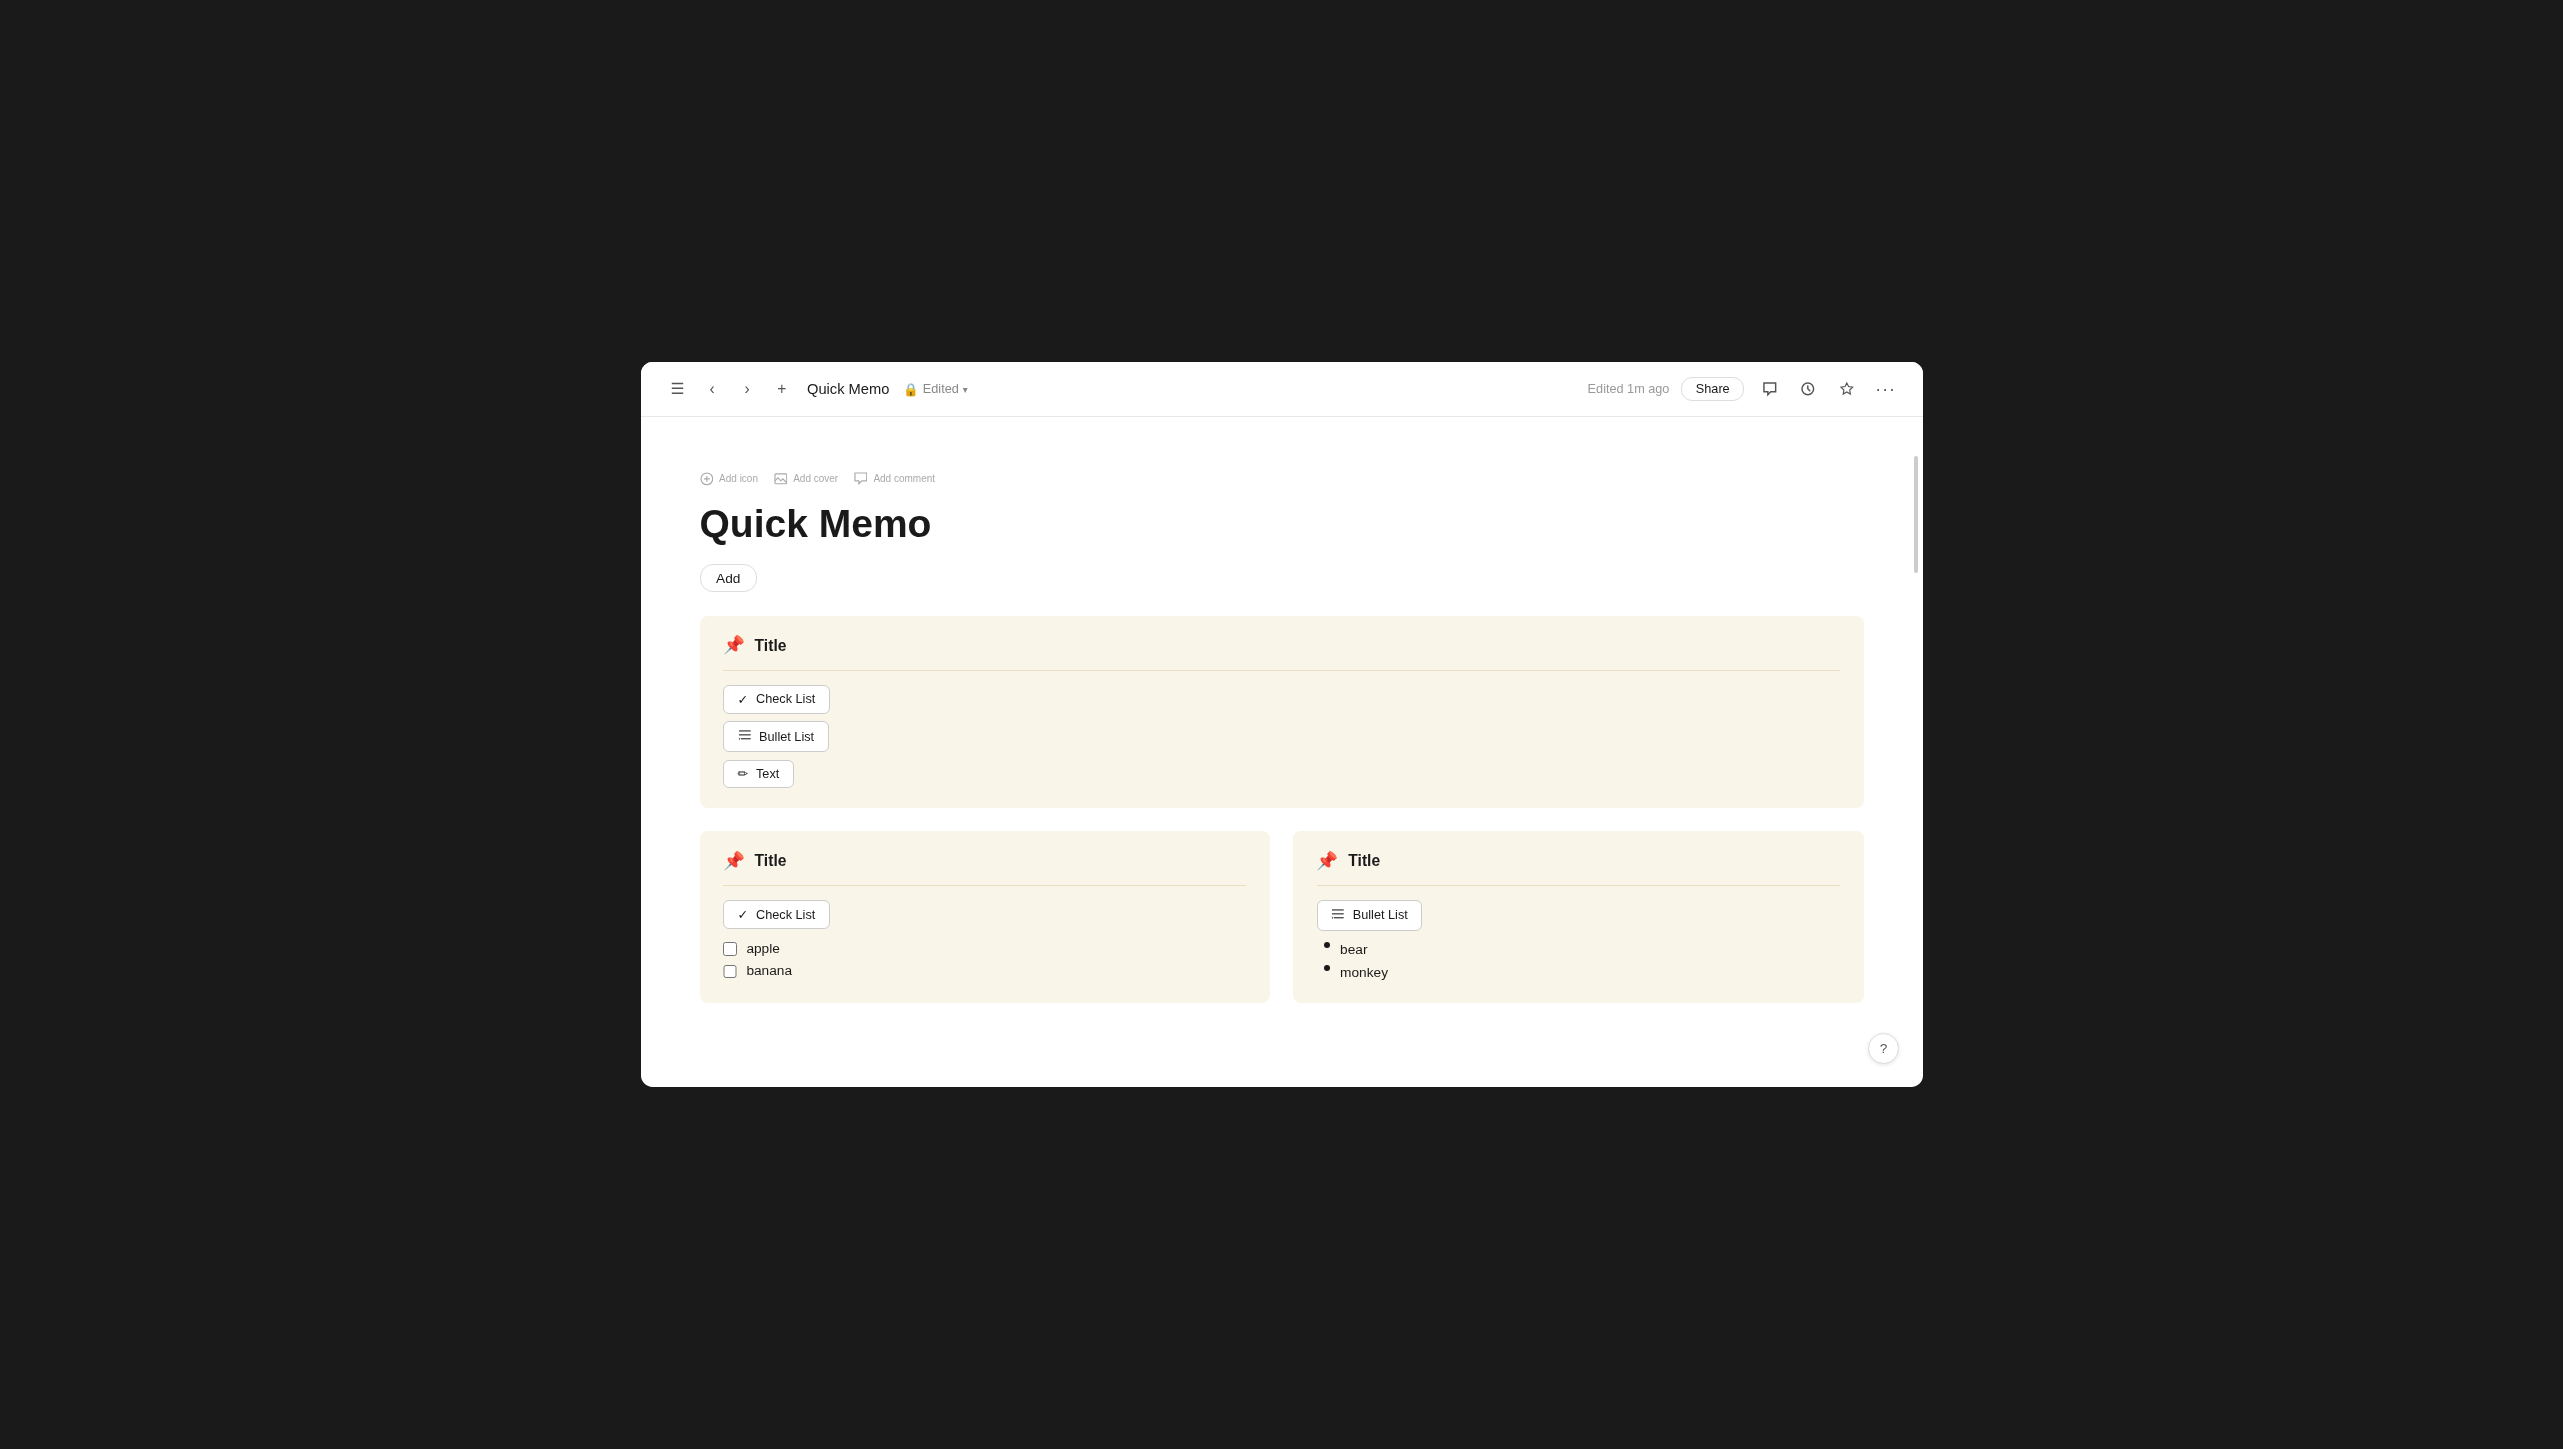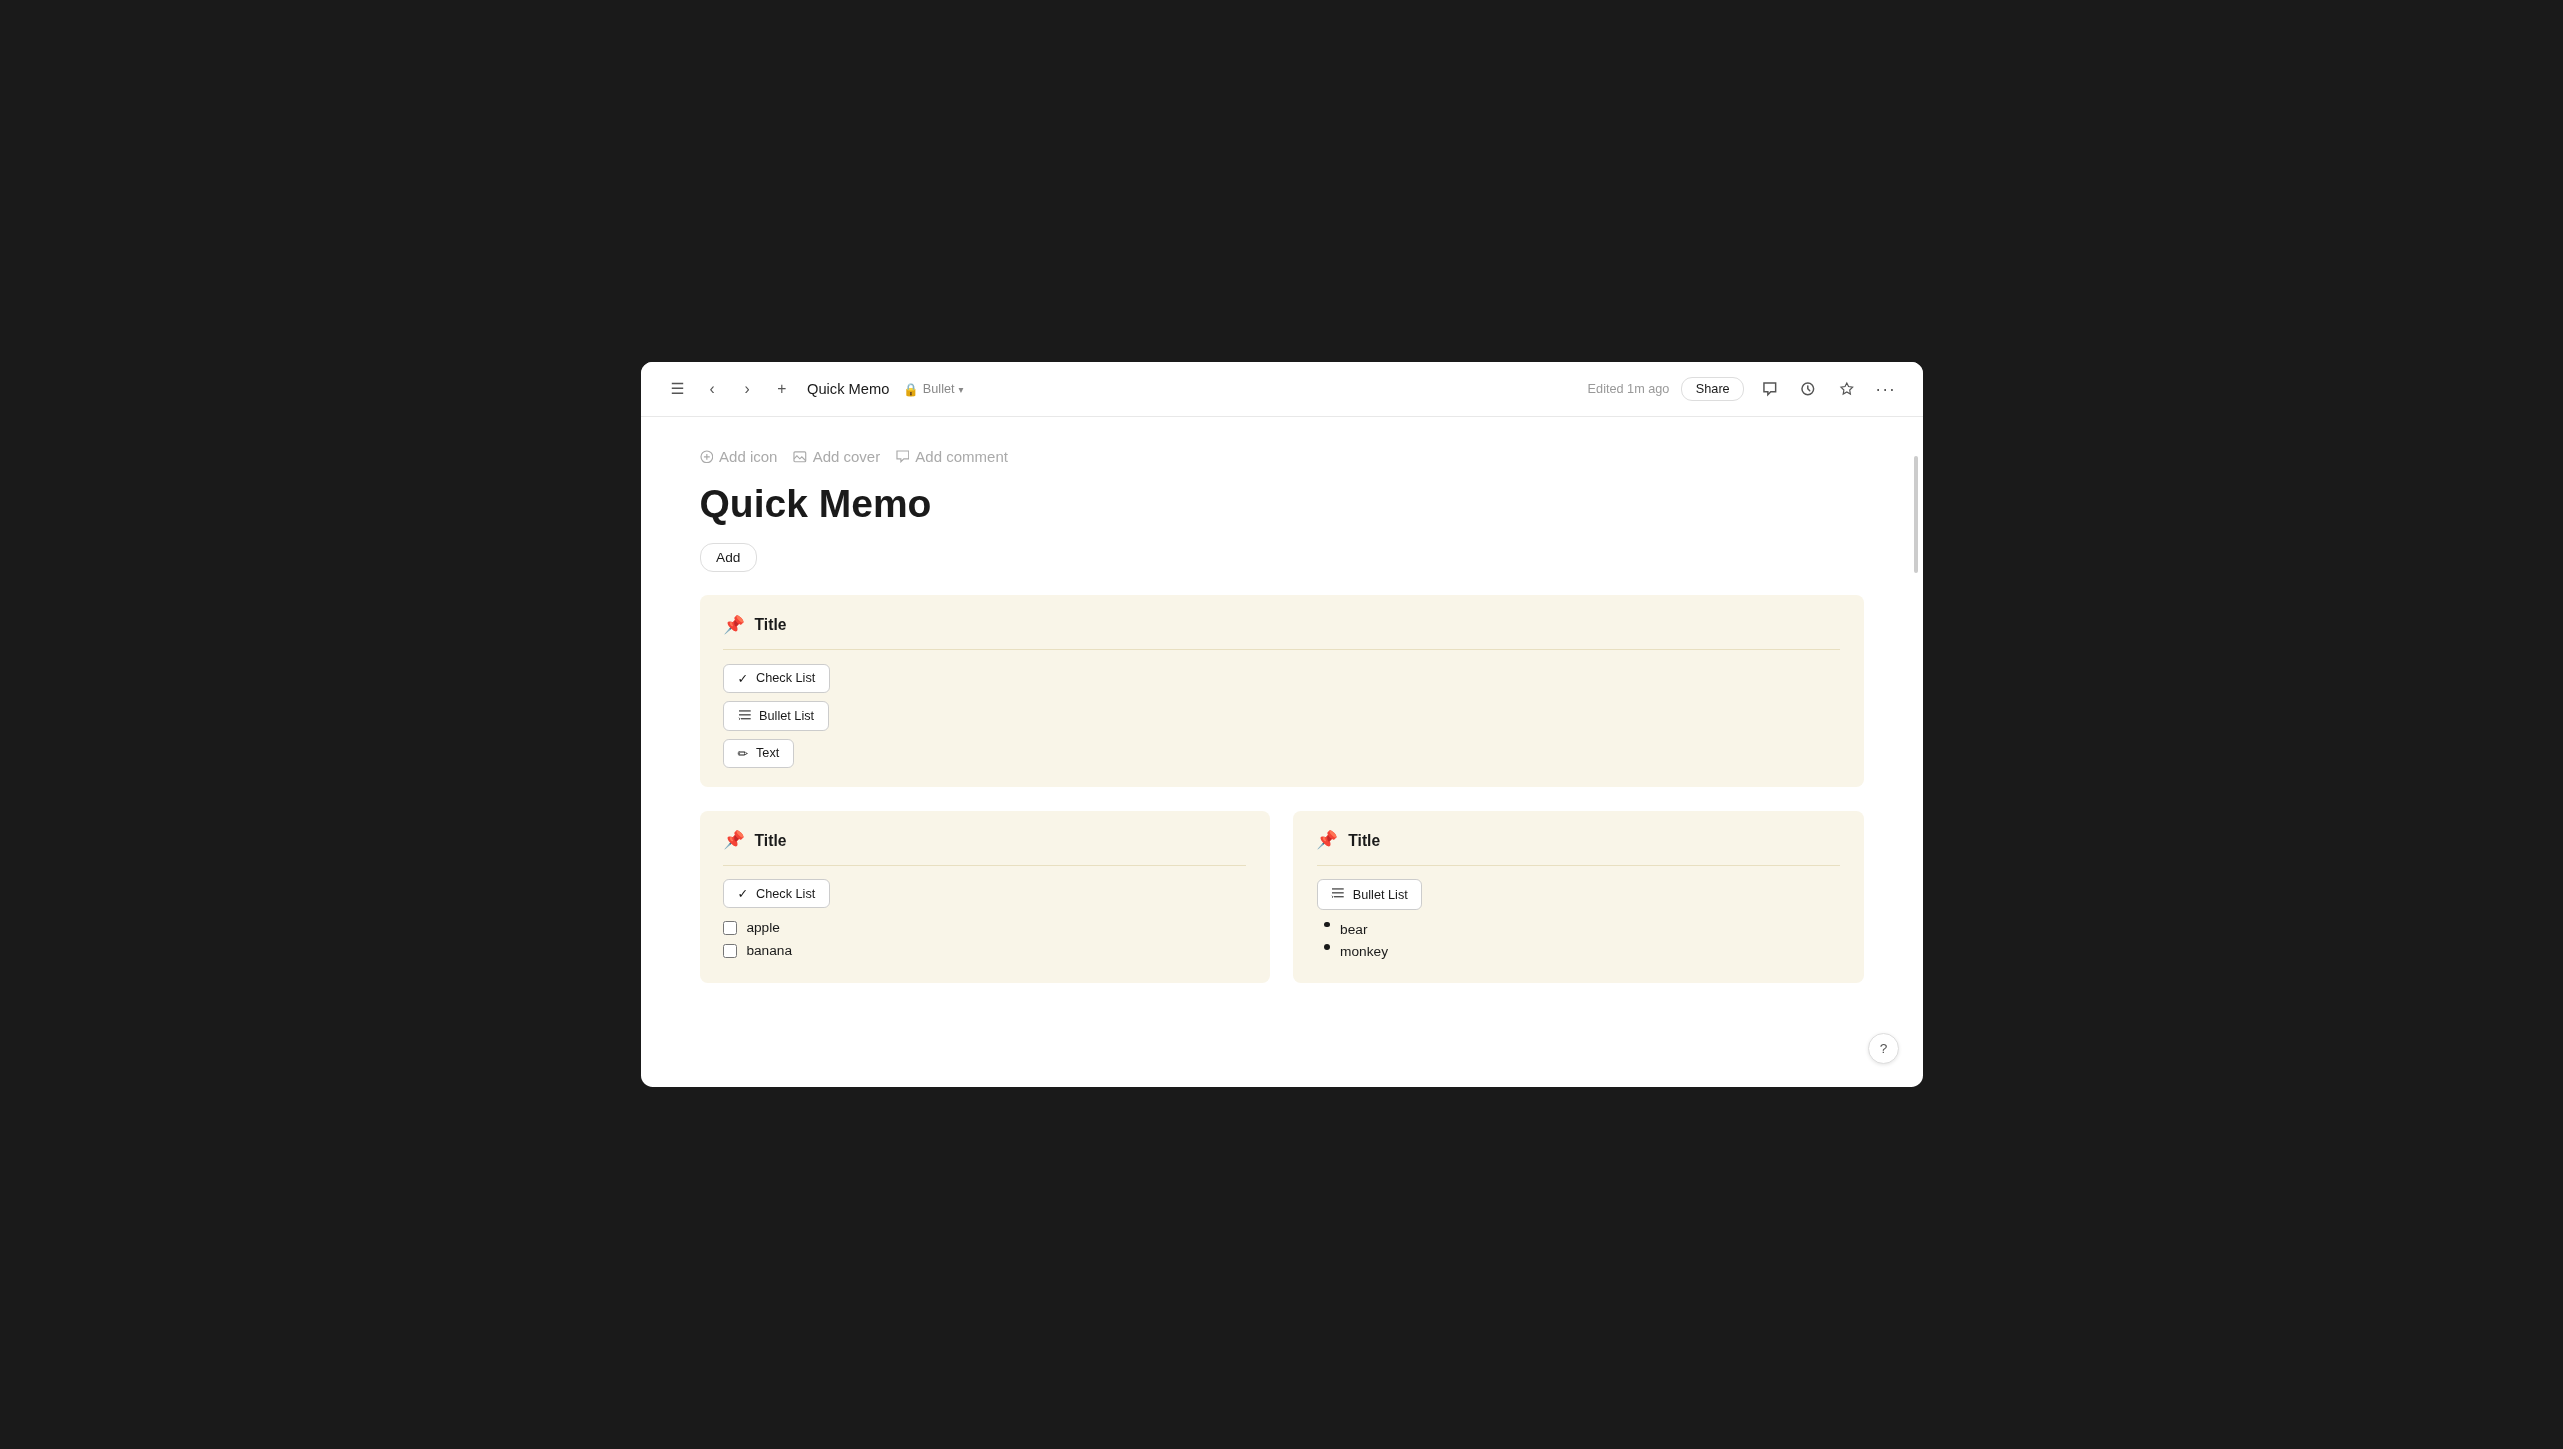--- a/index.html
+++ b/index.html
@@ -97,26 +97,27 @@
     .page-actions {
       display: flex;
       gap: 15.6px;
       margin-bottom: 15.6px;
       color: #aaa;
     }
     .page-action-btn {
       display: flex;
       align-items: center;
       gap: 5.9px;
-      font-size: 15px;
+      font-size: 10px;
       color: #aaa;
       cursor: pointer;
       background: none;
       border: none;
       padding: 0;
+      margin-top: 24px;
     }
     
     .page-title {
       font-size: 39px;
       font-weight: 700;
       color: #1a1a1a;
       margin-bottom: 15.6px;
       line-height: 1.2;
     }
     
@@ -293,21 +294,21 @@
 
   <div class="toolbar">
     <div class="toolbar-left">
       <button class="icon-btn">☰</button>
       <button class="icon-btn">‹</button>
       <button class="icon-btn">›</button>
       <button class="icon-btn">+</button>
       <span class="breadcrumb-title">Quick Memo</span>
       <div class="privacy-badge">
         <span>🔒</span>
-        <span>Bullet</span>
+        <span>Edited</span>
         <span style="font-size:9.8px;">▾</span>
       </div>
     </div>
     <div class="toolbar-right">
       <span class="edited-text">Edited 1m ago</span>
       <button class="share-btn">Share</button>
       <button class="icon-btn">
         <svg width="15.6" height="15.6" viewBox="0 0 16 16" fill="none">
           <path d="M2 2h12v9H9l-3 3v-3H2z" stroke="#555" stroke-width="1.5" fill="none"></path>
         </svg>

